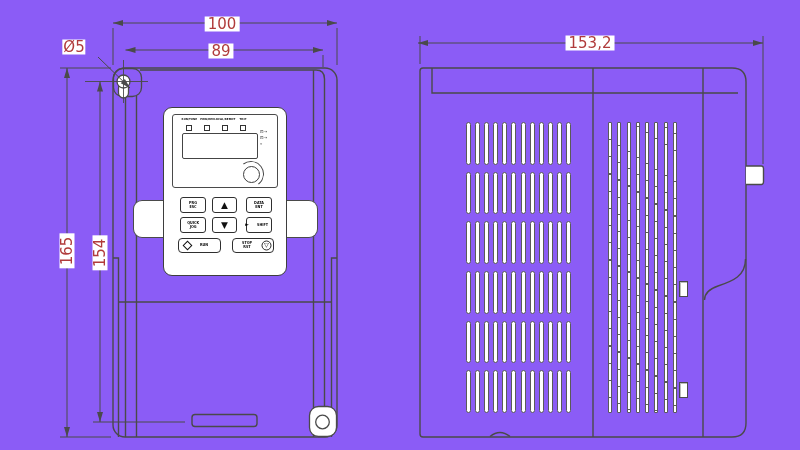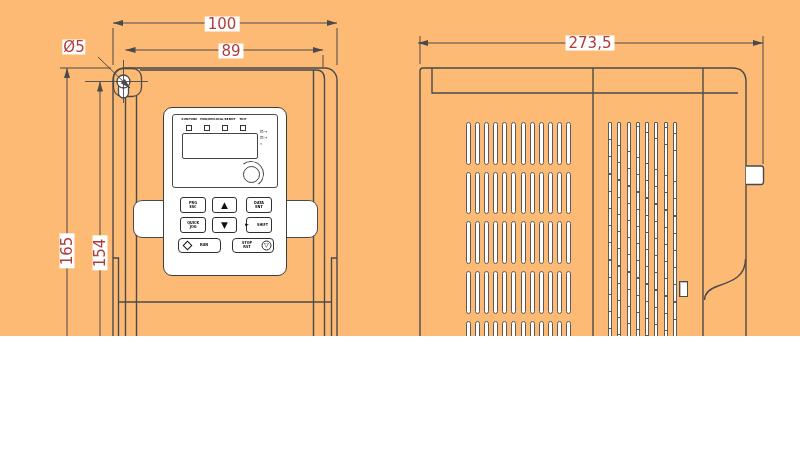--- a/index.html
+++ b/index.html
@@ -1,17 +1,17 @@
 <!DOCTYPE html>
 <html><head>
 <meta charset="utf-8">
 <style>
   html,body{margin:0;padding:0;}
   #stage{
-    position:relative;width:800px;height:336px;background:#fdba74;
+    position:relative;width:800px;height:450px;background:#8b5cf6;
     font-family:"DejaVu Sans",sans-serif;overflow:hidden;
   }
   #stage svg{position:absolute;top:0;}
   #front-svg{left:0;}
   #side-svg{left:400px;}
 
   
   .dim-text{
     position:absolute;color:#b03b3b;font-size:15px;line-height:1;
     background:#fff;padding:0 3px;white-space:nowrap;
@@ -155,25 +155,25 @@
       <path d="M90,436.5 Q100,428.5 110,436.5"></path>
     </g>
 
     <g stroke="#4a4a4a" stroke-width="1" fill="none">
       <path d="M20,36 V64 M363,36 V164"></path>
       <line x1="18" y1="43" x2="363" y2="43" marker-start="url(#arrS)" marker-end="url(#arrS)"></line>
     </g>
   </svg>
 
   <div class="dim-text" style="left:222px;top:24px;">100</div>
-  <div class="dim-text" style="left:231px;top:51px;">89</div>
+  <div class="dim-text" style="left:221px;top:51px;">89</div>
   <div class="dim-text" style="left:74px;top:47px;padding:0 1px;">Ø5</div>
   <div class="dim-text vert" style="left:67px;top:251px;">165</div>
   <div class="dim-text vert" style="left:100px;top:253px;">154</div>
-  <div class="dim-text" style="left:590px;top:43px;">273,5</div>
+  <div class="dim-text" style="left:590px;top:43px;">153,2</div>
 
   <div class="abs side-tab" id="tab-left"></div>
   <div class="abs side-tab" id="tab-right"></div>
   <div class="abs" id="keypad"></div>
   <div class="abs" id="keypad-panel"></div>
 
   <div class="abs" id="led-row">
     <div class="led">
       <div class="led-label">RUN/TUNE</div>
       <div class="led-dot"></div>

